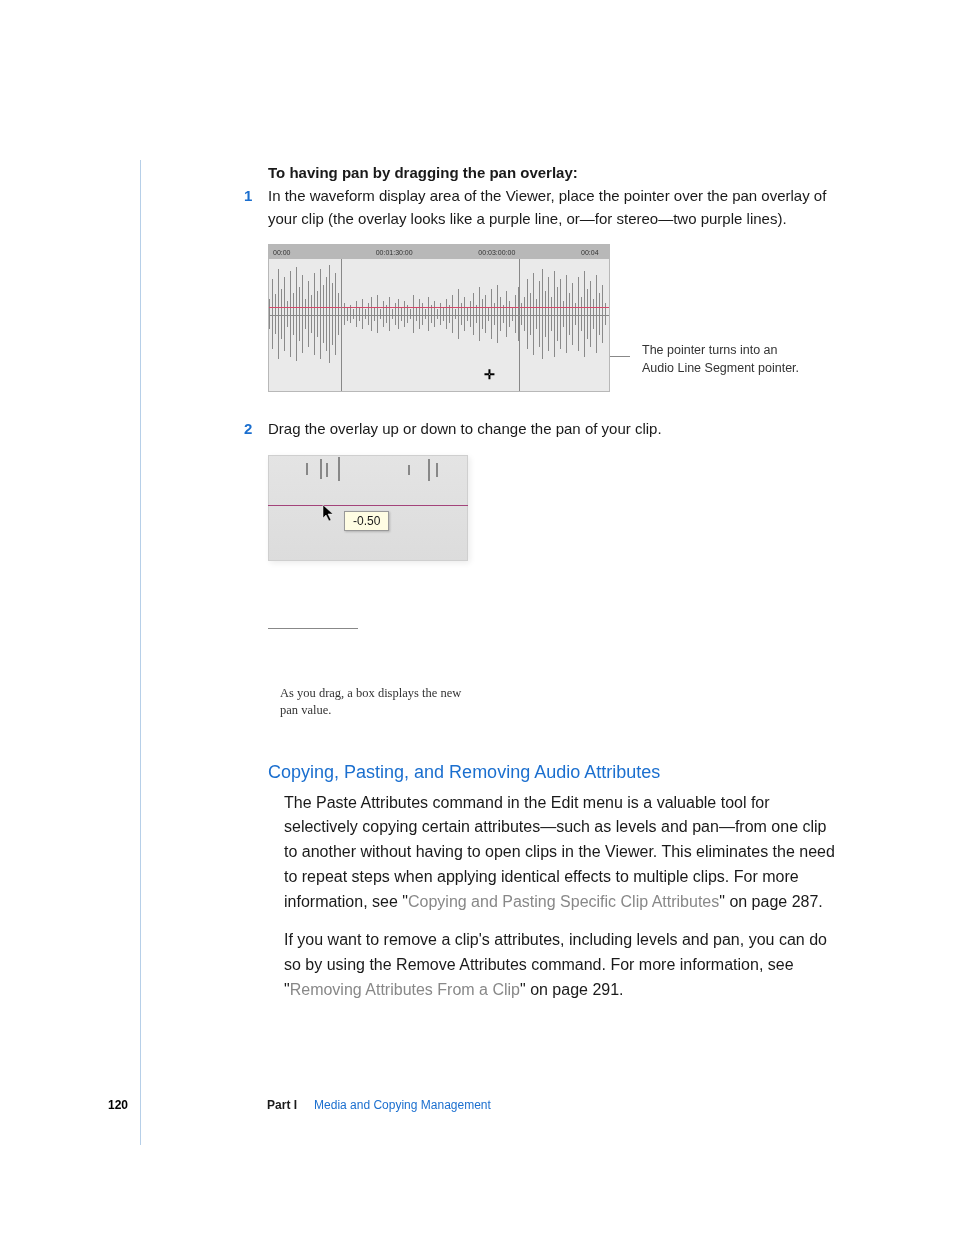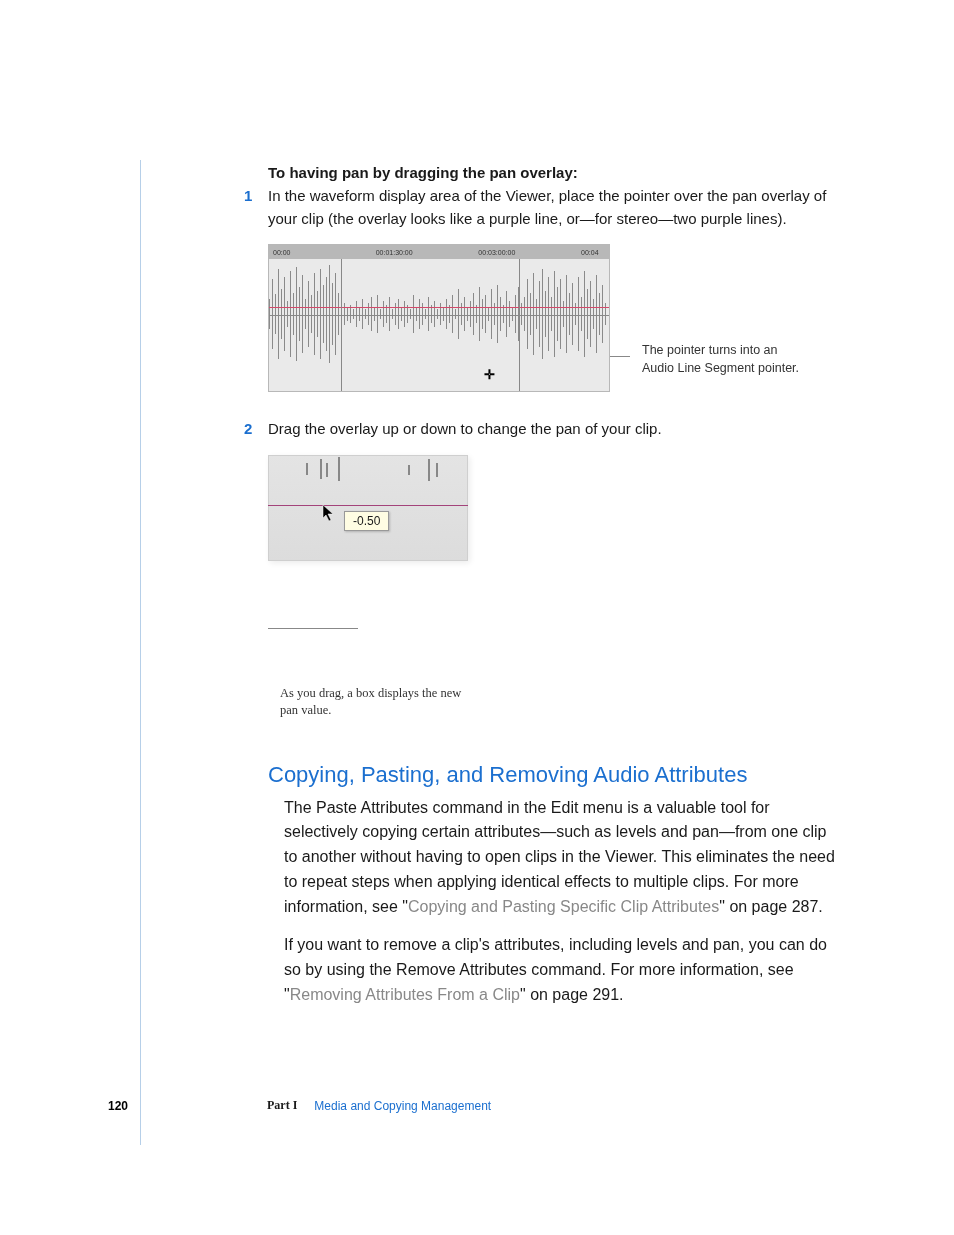--- a/index.html
+++ b/index.html
@@ -48,21 +48,21 @@
     font-size: 15px;
   }
   .body-text {
     font-size: 16px;
     line-height: 1.55;
     margin: 0 0 14px 16px;
   }
   .h2-blue {
     color: #1b6fcf;
     font-weight: 400;
-    font-size: 22px;
+    font-size: 18px;
     margin: 0 0 8px 0;
   }
   .link-text {
     color: #888;
   }
   .figure-row {
     display: flex;
     align-items: flex-start;
     margin: 14px 0 26px 0;
   }
@@ -181,21 +181,21 @@
     position: absolute;
     left: 108px;
     right: 108px;
     top: 1098px;
     display: flex;
     align-items: center;
     font-size: 12px;
     gap: 7px;
   }
   .footer .pg { font-weight: 600; color: #000; }
-  .footer .partlabel { margin-left: 132px; font-weight: 600; font-family: Liberation Serif, serif; }
+  .footer .partlabel { margin-left: 132px; font-weight: 600; }
   .footer .parttitle { color: #1b6fcf; margin-left: 10px; }
   .footer-rule {
     position: absolute;
     left: 140px;
     top: 160px;
     bottom: 90px;
     border-left: 1px solid #b6cfe8;
   }
 </style>
 </head>

